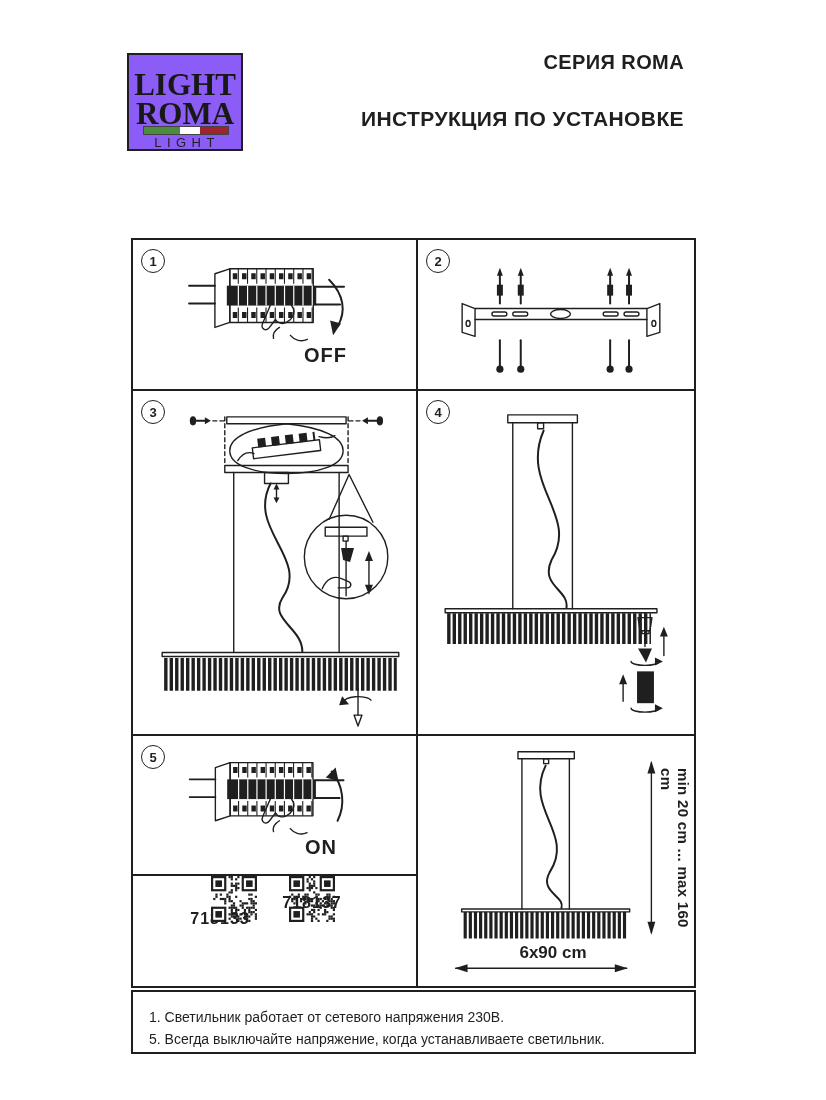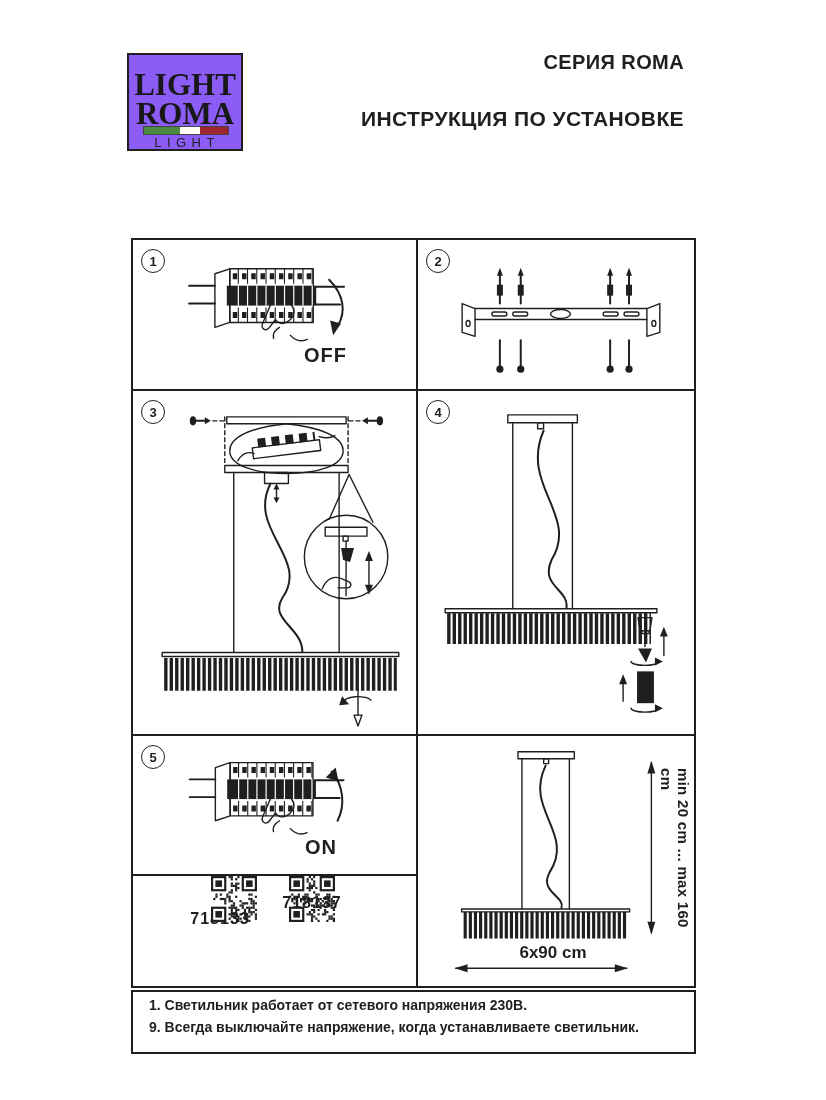--- a/index.html
+++ b/index.html
@@ -47,21 +47,21 @@
   .qr-svg{position:absolute;top:42px;width:46px;height:46px;}
 
   
   .dim-w{position:absolute;left:70px;top:207px;width:130px;text-align:center;
          font-weight:bold;font-size:17px;}
   .dim-h{position:absolute;left:240px;top:32px;height:170px;writing-mode:vertical-rl;
          font-weight:bold;font-size:15px;letter-spacing:.3px;display:flex;align-items:center;}
 
   
   .notes{position:absolute;left:131px;top:990px;width:565px;height:64px;
-         border:2px solid var(--ink);box-sizing:border-box;padding:2px 16px;font-weight:bold;}
+         border:2px solid var(--ink);box-sizing:border-box;padding:14px 16px;}
   .notes div{font-size:14px;line-height:1.6;}
 </style>
 </head>
 <body>
 
 <div class="page">
 
   <div class="logo">
     <div class="logo-word first">LIGHT</div>
     <div class="logo-word">ROMA</div>
@@ -566,16 +566,16 @@
           <polygon class="fl" points="198,231 211,235 198,239"></polygon>
         </g>
       </svg>
       <div class="dim-h">min 20 cm ... max 160 cm</div>
       <div class="dim-w">6x90 cm</div>
     </section>
   </div>
 
   <div class="notes">
     <div>1. Светильник работает от сетевого напряжения 230В.</div>
-    <div>9. Всегда выключайте напряжение, когда устанавливаете светильник.</div>
+    <div>5. Всегда выключайте напряжение, когда устанавливаете светильник.</div>
   </div>
 
 </div>
 
 </body></html>

